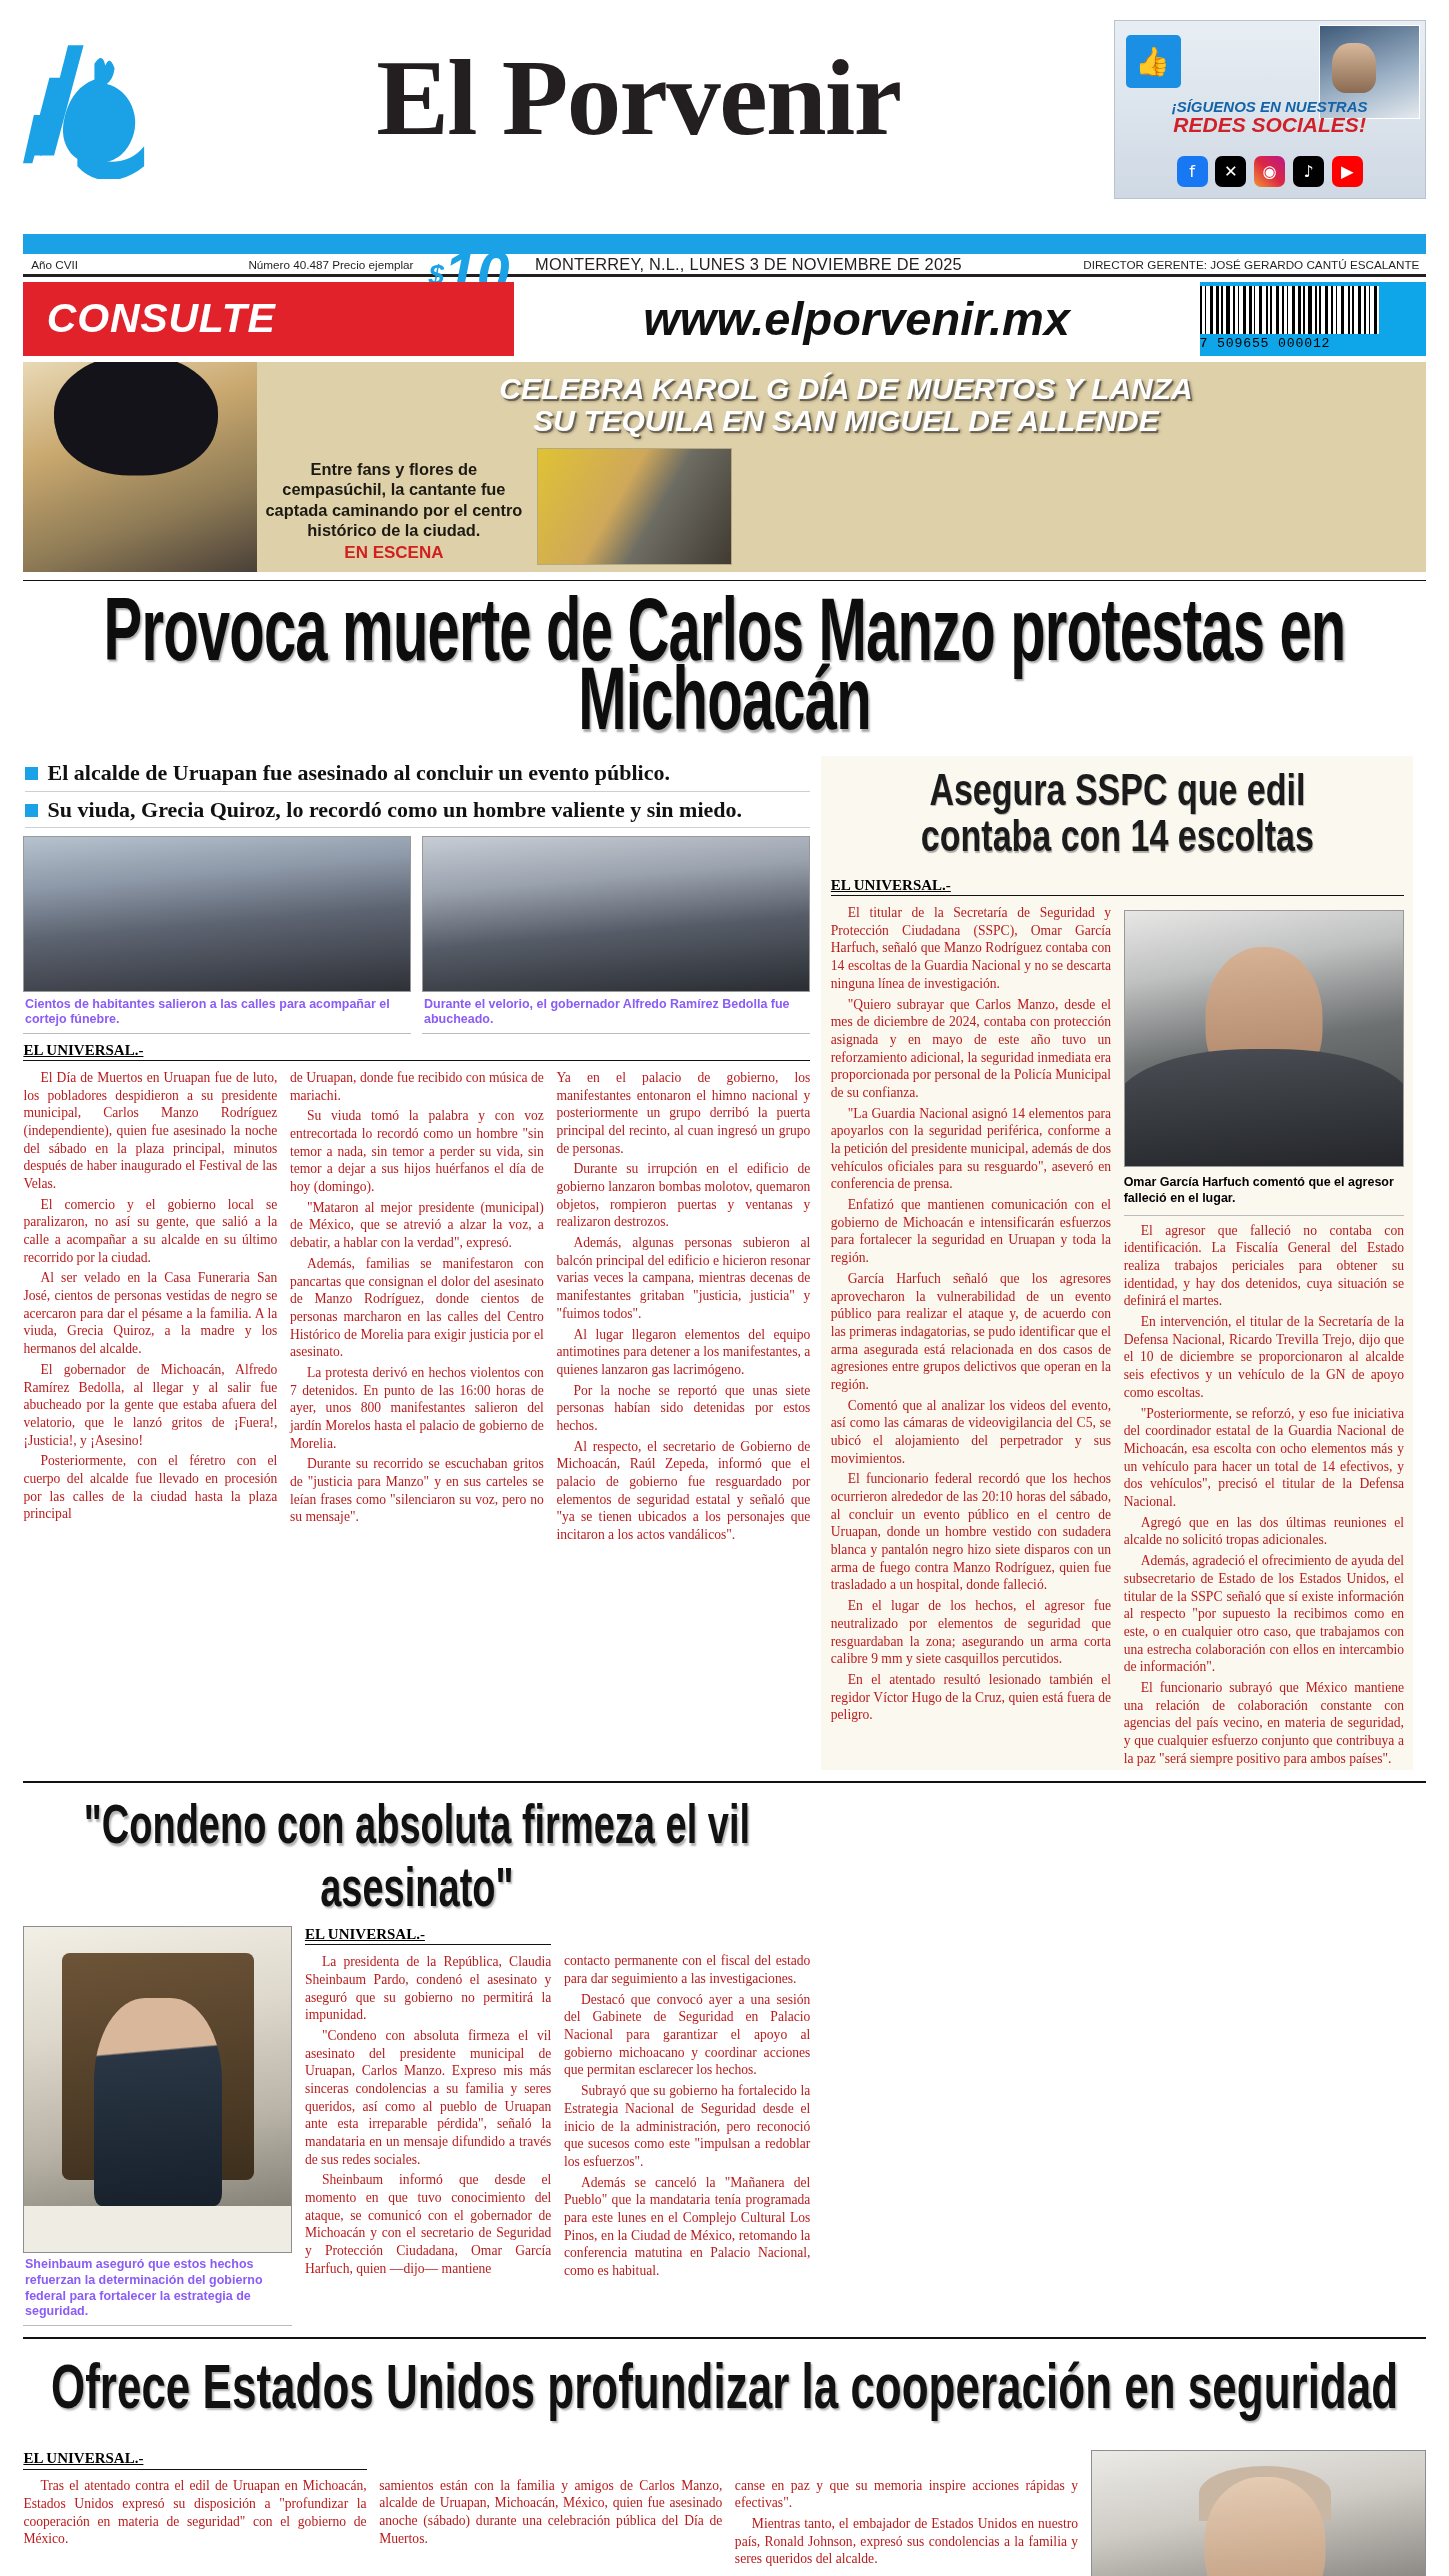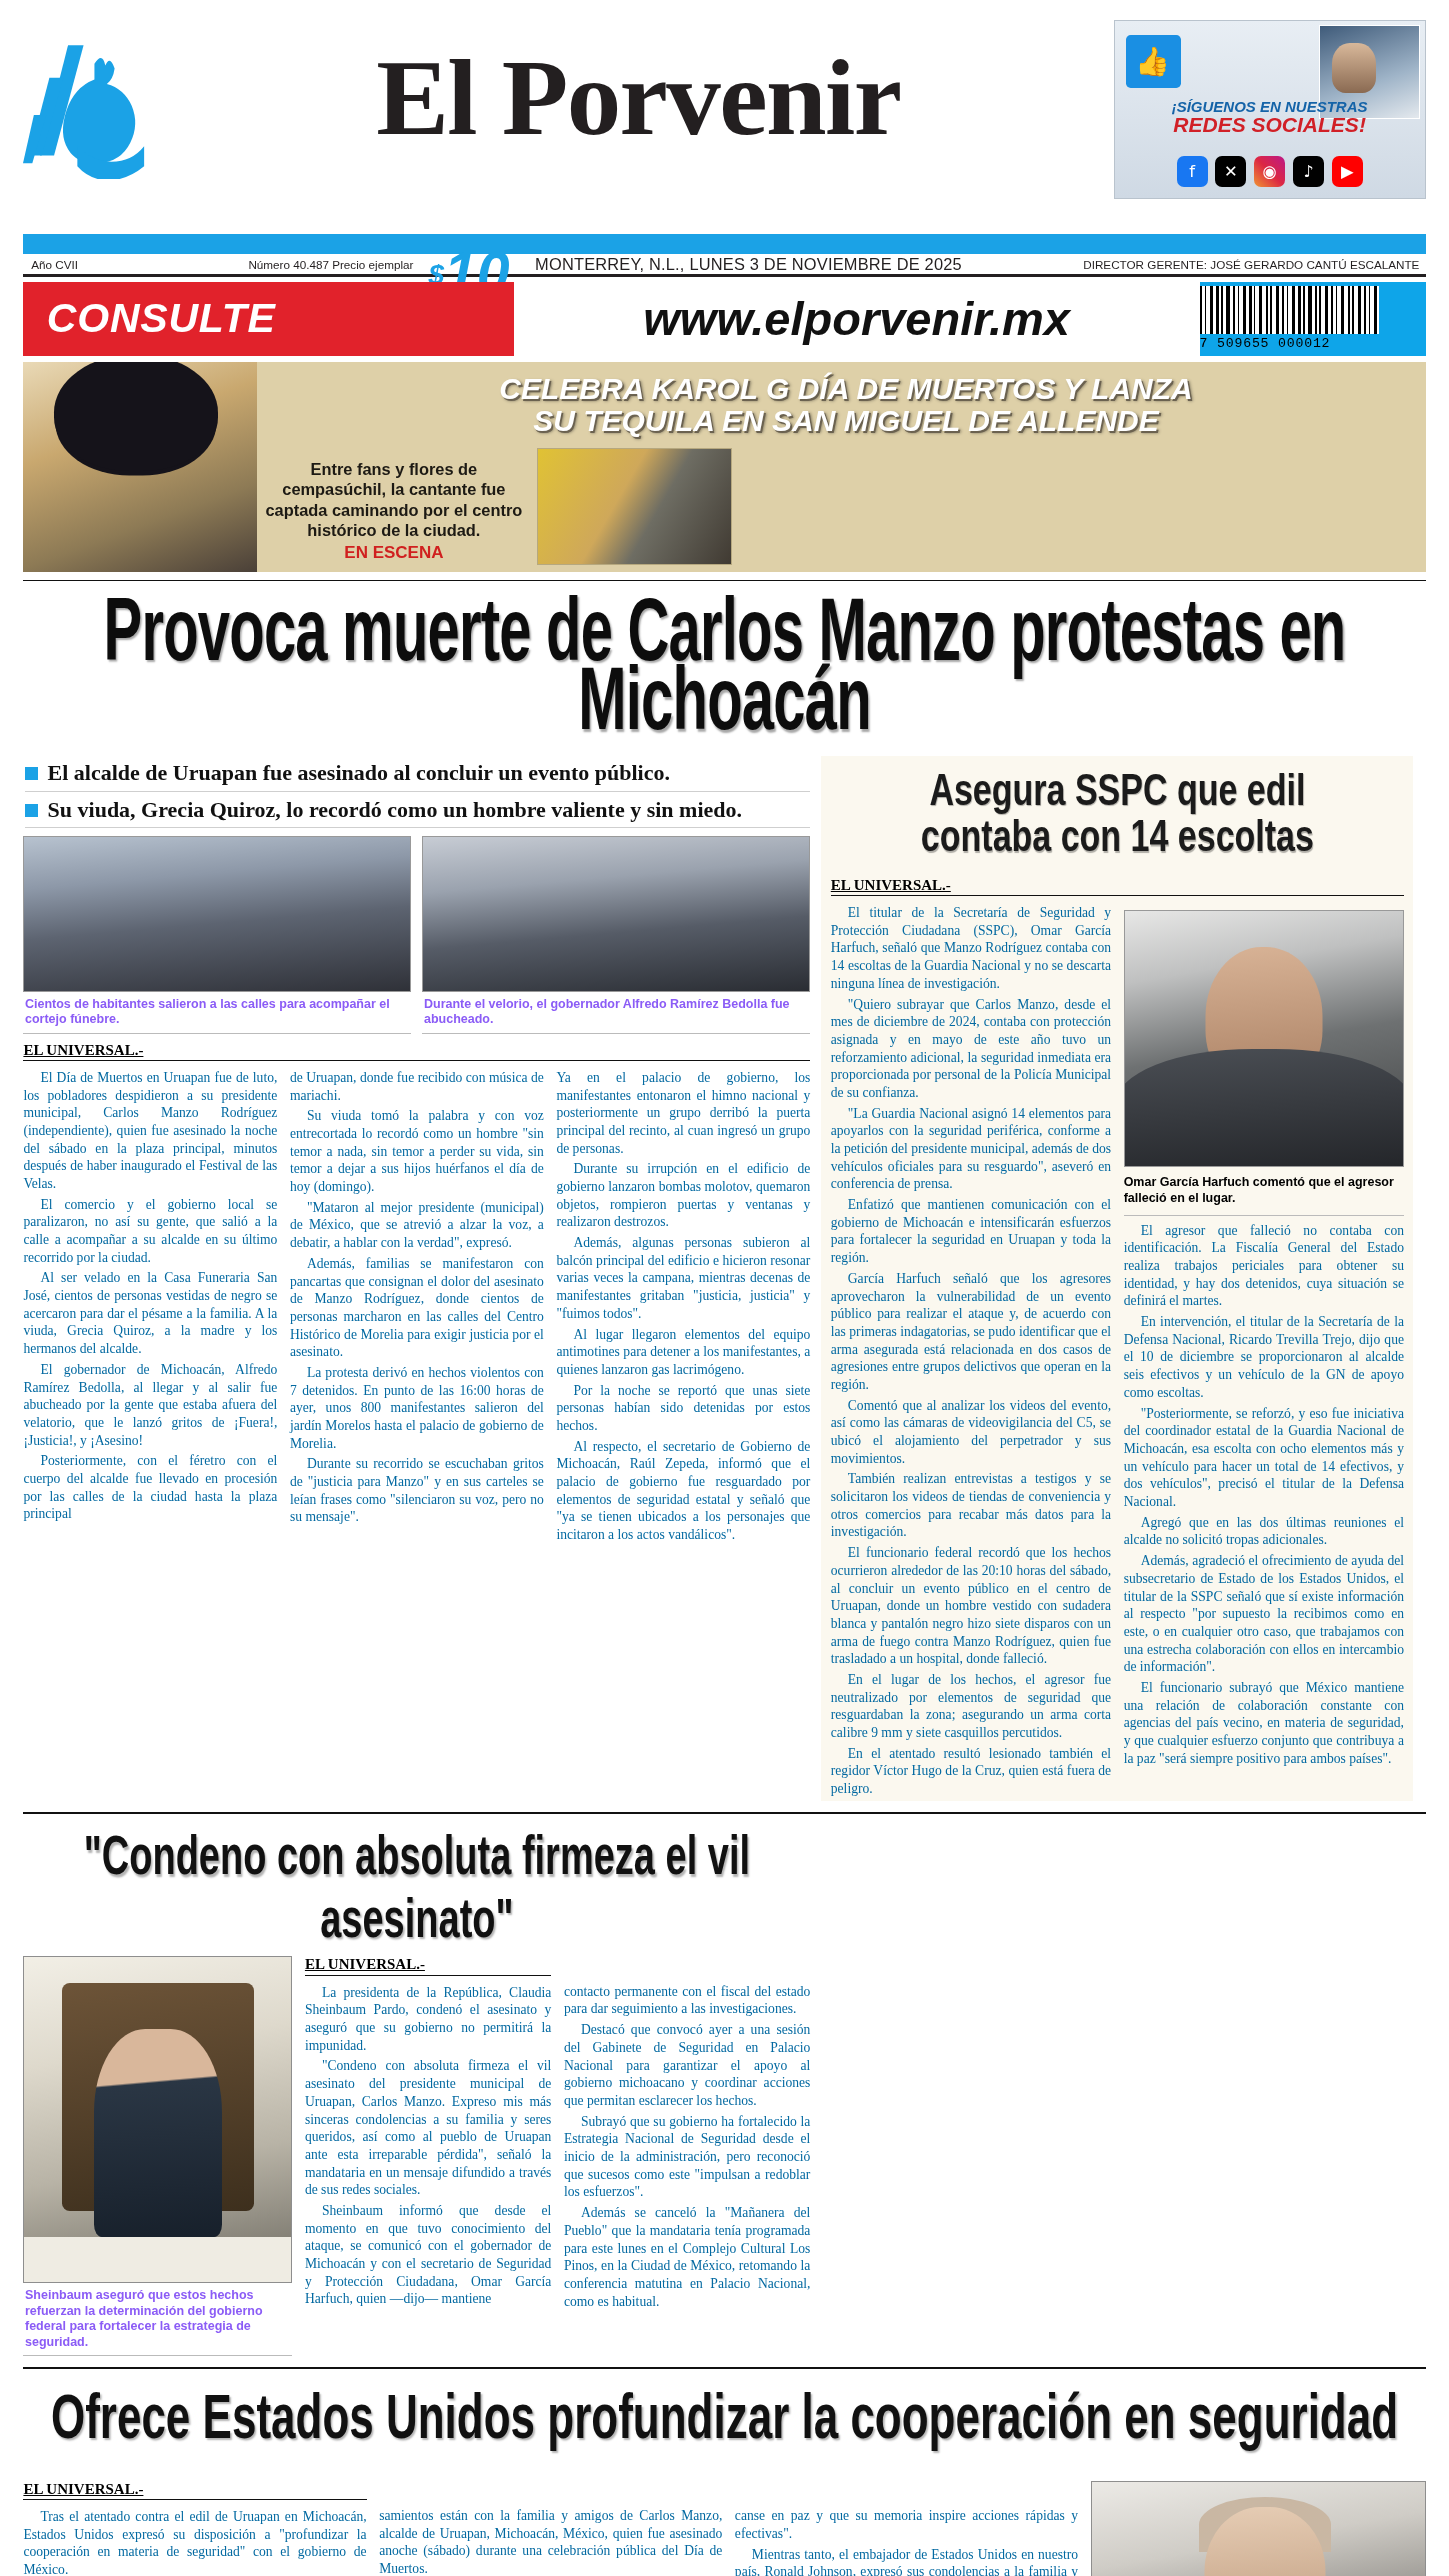--- a/index.html
+++ b/index.html
@@ -154,21 +154,21 @@
 
   .source { font-family:"Liberation Serif", serif; font-weight:bold; font-size:15px;
     text-decoration:underline; border-bottom:1.6px solid #111; padding-bottom:1.6px;
     margin:7.8px 0 7.8px; display:block; }
 
   .cols3 { display:flex; gap:12.5px; margin-top:6.2px; }
   .cols3 .c { flex:1; }
   .cols2 { display:flex; gap:12.5px; margin-top:6.2px; }
   .cols2 .c { flex:1; }
   p.body { font-family:"Liberation Serif", serif; font-size:13.6px; line-height:1.30;
-    text-align:justify; margin:0 0 3.1px; text-indent:17px; color:#0369a1; }
+    text-align:justify; margin:0 0 3.1px; text-indent:17px; color:#b91c1c; }
   p.body.noind { text-indent:0; }
 
   
   .right-headline { font-family:"Liberation Sans", sans-serif; font-weight:bold;
     font-size:34px; line-height:1.02; text-align:center; color:#1b1b1b;
     transform:scaleY(1.32); transform-origin:center top; margin:11px 0 0;
     text-shadow:0.8px 0.8px 0.8px rgba(0,0,0,.3); }
   .right-headline-space { height:33px; }
   .r-photo { width:100%; height:257px; border:0.8px solid #999; margin:6.2px 0 0;
     background:linear-gradient(170deg,#e7e7e6 0%,#bfc0c0 24%,#6e7172 52%,#3b3d3e 100%); position:relative; overflow:hidden; }
@@ -344,21 +344,20 @@
       <span class="source">EL UNIVERSAL.-</span>
 
       <div class="cols2">
         <div class="c">
           <p class="body">El titular de la Secretaría de Seguridad y Protección Ciudadana (SSPC), Omar García Harfuch, señaló que Manzo Rodríguez contaba con 14 escoltas de la Guardia Nacional y no se descarta ninguna línea de investigación.</p>
           <p class="body">"Quiero subrayar que Carlos Manzo, desde el mes de diciembre de 2024, contaba con protección asignada y en mayo de este año tuvo un reforzamiento adicional, la seguridad inmediata era proporcionada por personal de la Policía Municipal de su confianza.</p>
           <p class="body">"La Guardia Nacional asignó 14 elementos para apoyarlos con la seguridad periférica, conforme a la petición del presidente municipal, además de dos vehículos oficiales para su resguardo", aseveró en conferencia de prensa.</p>
           <p class="body">Enfatizó que mantienen comunicación con el gobierno de Michoacán e intensificarán esfuerzos para fortalecer la seguridad en Uruapan y toda la región.</p>
           <p class="body">García Harfuch señaló que los agresores aprovecharon la vulnerabilidad de un evento público para realizar el ataque y, de acuerdo con las primeras indagatorias, se pudo identificar que el arma asegurada está relacionada en dos casos de agresiones entre grupos delictivos que operan en la región.</p>
           <p class="body">Comentó que al analizar los videos del evento, así como las cámaras de videovigilancia del C5, se ubicó el alojamiento del perpetrador y sus movimientos.</p>
-          <p class="body">También realizan entrevistas a testigos y se solicitaron los videos de tiendas de conveniencia y otros comercios para recabar más datos para la investigación.</p>
           <p class="body">El funcionario federal recordó que los hechos ocurrieron alrededor de las 20:10 horas del sábado, al concluir un evento público en el centro de Uruapan, donde un hombre vestido con sudadera blanca y pantalón negro hizo siete disparos con un arma de fuego contra Manzo Rodríguez, quien fue trasladado a un hospital, donde falleció.</p>
           <p class="body">En el lugar de los hechos, el agresor fue neutralizado por elementos de seguridad que resguardaban la zona; asegurando un arma corta calibre 9 mm y siete casquillos percutidos.</p>
           <p class="body">En el atentado resultó lesionado también el regidor Víctor Hugo de la Cruz, quien está fuera de peligro.</p>
         </div>
         <div class="c">
           <div class="r-photo">
             <div class="face"></div>
             <div class="suit"></div>
           </div>
           <div class="r-caption">Omar García Harfuch comentó que el agresor falleció en el lugar.</div>

